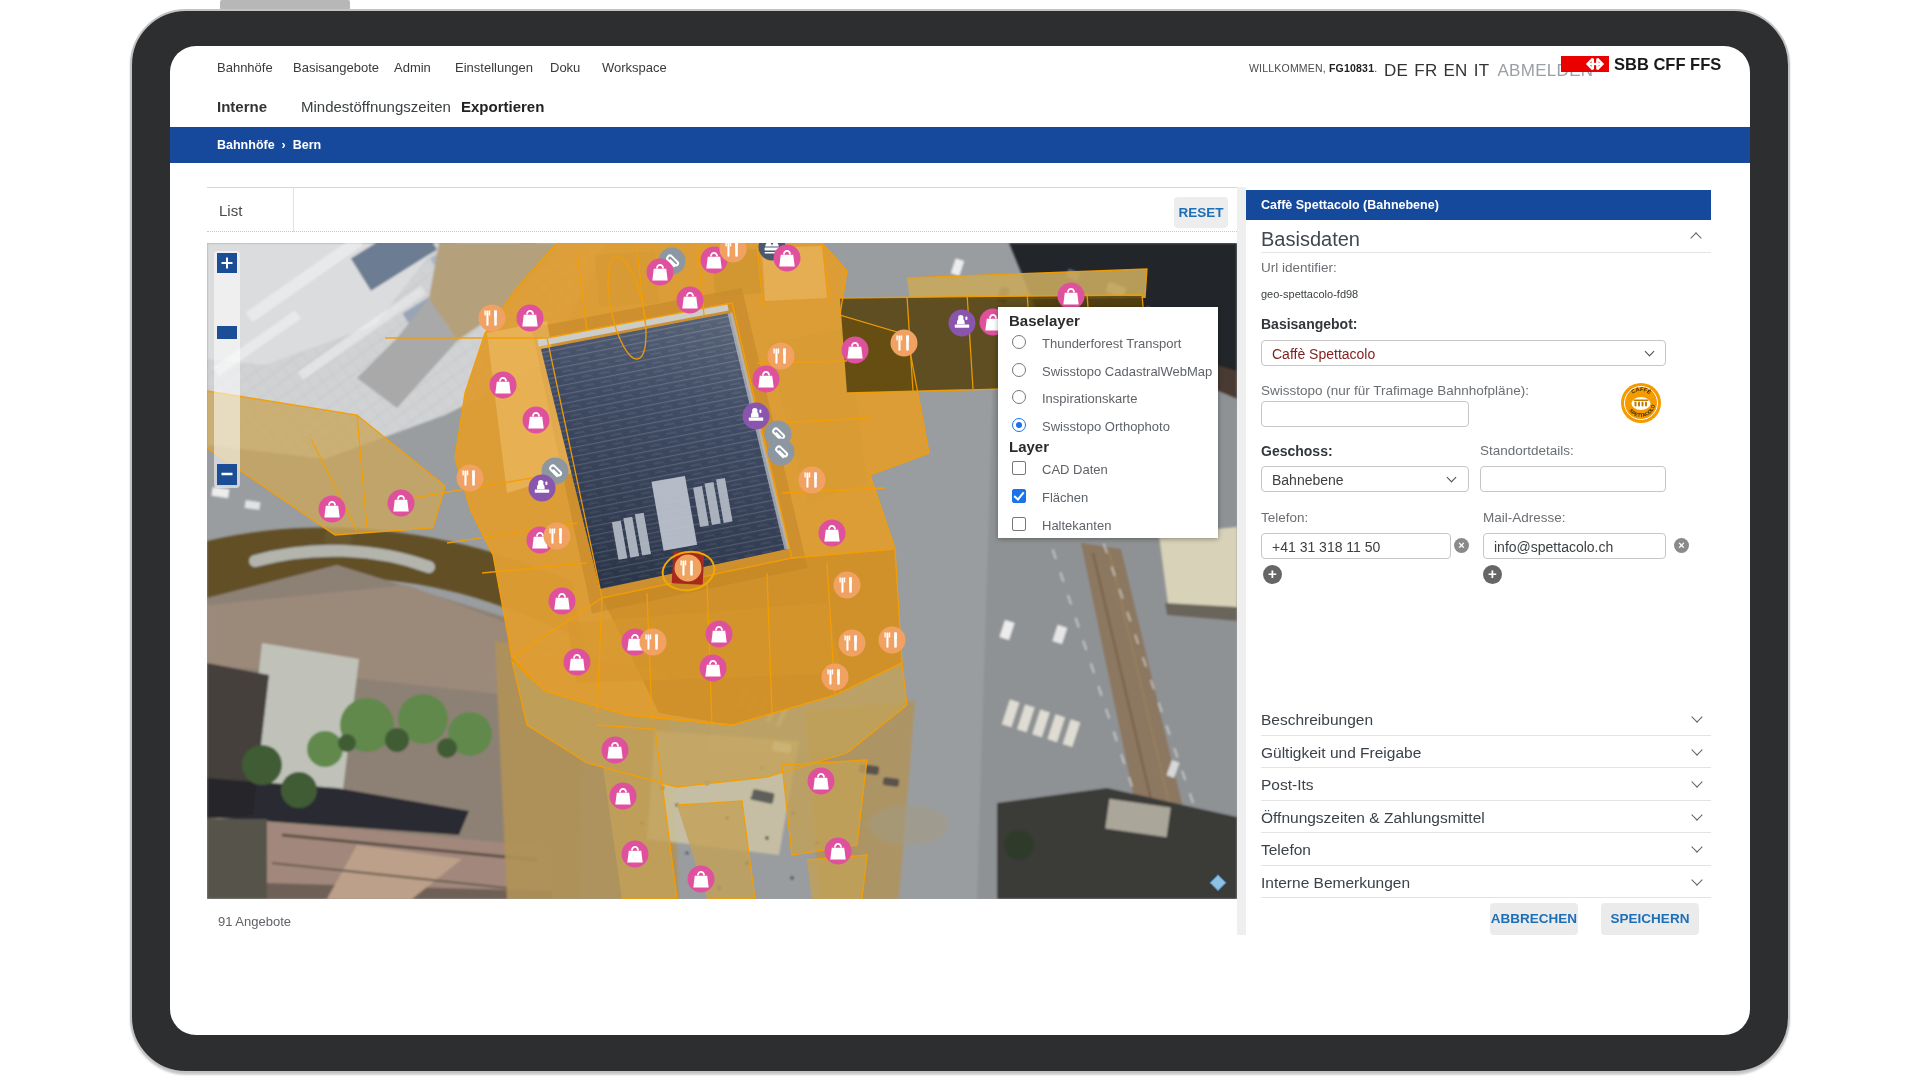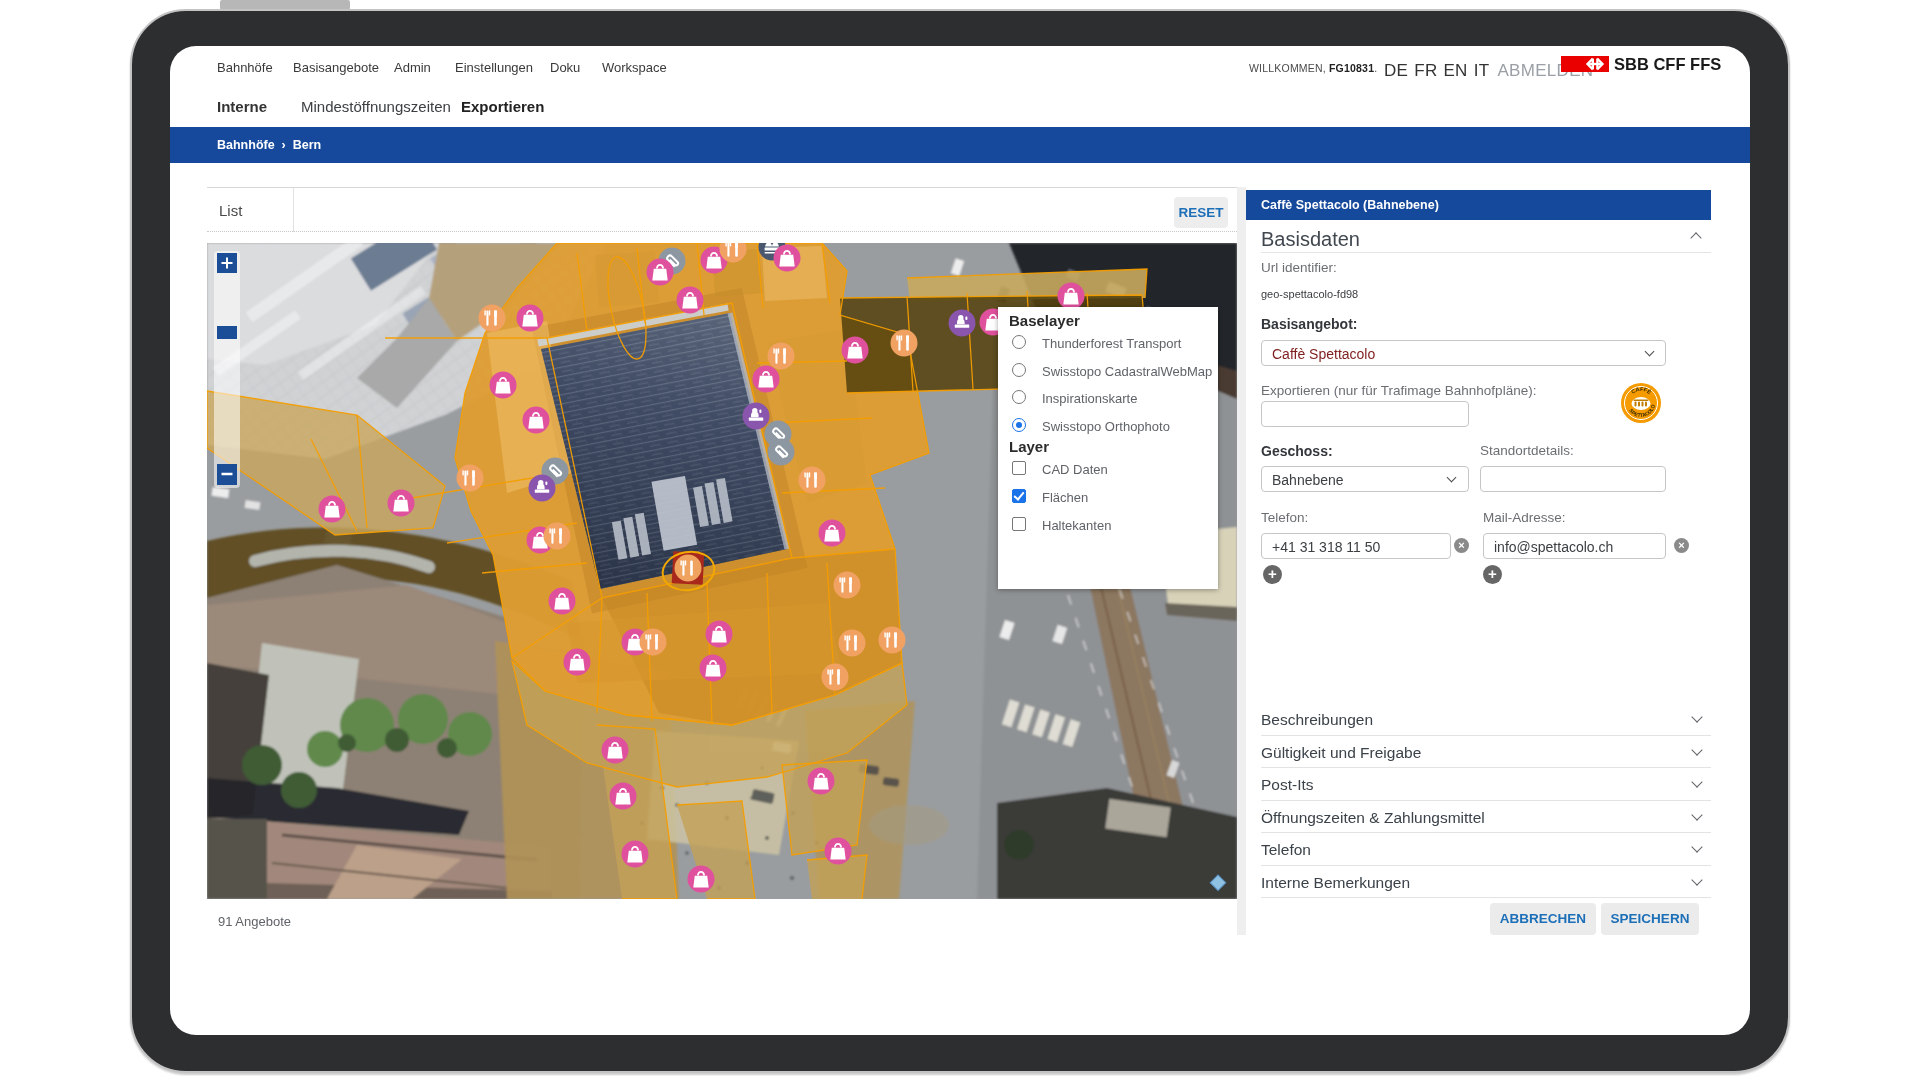--- a/index.html
+++ b/index.html
@@ -16,21 +16,21 @@
 .lang{position:absolute;top:15px;font-size:17px;color:#333;letter-spacing:.3px}
 
 #tabbar{position:absolute;left:37px;top:141px;width:1030px;height:45px;border-top:1px solid #d7d7d7;border-bottom:1px dotted #c9c9c9;background:#fff}
 #tabbar .list{position:absolute;left:12px;top:14px;font-size:15px;color:#4a4a4a}
 #tabbar .vdiv{position:absolute;left:86px;top:0;width:1px;height:44px;background:#e2e2e2}
 #reset{position:absolute;left:967px;top:9px;width:54px;height:31px;background:#ededed;border-radius:4px;color:#1d6fb8;font-size:13.5px;font-weight:bold;text-align:center;line-height:31px}
 #mapwrap{position:absolute;left:37px;top:197px;width:1030px;height:656px;overflow:hidden;background:#9b9ea0}
 #count{position:absolute;left:48px;top:868px;font-size:13px;color:#5f6368}
 #scrollstrip{position:absolute;left:1067px;top:141px;width:9px;height:748px;background:#efefef}
 
-#blpanel{position:absolute;left:828px;top:261px;width:220px;height:282px;background:#fff;box-shadow:0 1px 5px rgba(0,0,0,.35);z-index:5}
+#blpanel{position:absolute;left:828px;top:261px;width:220px;height:231px;background:#fff;box-shadow:0 1px 5px rgba(0,0,0,.35);z-index:5}
 #blpanel .hd{position:absolute;left:11px;font-size:15px;font-weight:bold;color:#2b2b2b;white-space:nowrap}
 #blpanel .lbl{position:absolute;left:44px;font-size:13px;color:#5f6368;white-space:nowrap}
 .radio{position:absolute;left:14px;width:14px;height:14px;border:1.5px solid #777;border-radius:50%}
 .radio.sel{border-color:#1a73e8}
 .radio.sel:after{content:"";position:absolute;left:2.5px;top:2.5px;width:6px;height:6px;border-radius:50%;background:#1a73e8}
 .chk{position:absolute;left:14px;width:14px;height:14px;border:1.5px solid #777;border-radius:2px}
 .chk.on{border-color:#1a73e8;background:#1a73e8}
 .chk.on:after{content:"";position:absolute;left:2.5px;top:0px;width:4px;height:8px;border:solid #fff;border-width:0 2px 2px 0;transform:rotate(40deg)}
 
 #rp{position:absolute;left:1076px;top:144px;width:465px}
@@ -449,21 +449,21 @@
     <div class="sechead" style="top:38px">Basisdaten</div>
     <div class="caret up" style="left:446px;top:44px"></div>
     <div class="abs" style="left:15px;top:62px;width:450px;height:1px;background:#e4e4e4"></div>
     <div class="flbl" style="left:15px;top:70px">Url identifier:</div>
     <div class="fval" style="left:15px;top:98px">geo-spettacolo-fd98</div>
     <div class="blbl" style="left:15px;top:126px">Basisangebot:</div>
     <div class="inp" style="left:15px;top:150px;width:405px">
         <span class="txt ph">Caffè Spettacolo</span>
         <span class="sel-arrow" style="left:384px;top:7px"></span>
       </div>
-    <div class="flbl" style="left:15px;top:193px">Exportieren (nur für Trafimage Bahnhofpläne):</div>
+    <div class="flbl" style="left:15px;top:193px">Swisstopo (nur für Trafimage Bahnhofpläne):</div>
     <div class="inp" style="left:15px;top:211px;width:208px"></div>
     <svg class="abs" style="left:374px;top:192px" width="42" height="42" viewBox="0 0 42 42">
       <circle cx="21" cy="21" r="20" fill="#f59b00"></circle>
       <circle cx="21" cy="21" r="16.5" fill="none" stroke="#fff" stroke-width="1"></circle>
       <g fill="#fff">
           <ellipse cx="21" cy="21.5" rx="9.5" ry="6.5"></ellipse>
         </g>
       <g fill="#c07c00">
           <rect x="14.5" y="19.5" width="2" height="5" rx="1"></rect>
           <rect x="18" y="19.5" width="2" height="5" rx="1"></rect>
@@ -512,16 +512,16 @@
         <div class="caret down" style="left:432px;top:10px"></div>
       </div>
     <div class="acc" style="top:643px">
         <span>Telefon</span>
         <div class="caret down" style="left:432px;top:10px"></div>
       </div>
     <div class="acc" style="top:675.5px">
         <span>Interne Bemerkungen</span>
         <div class="caret down" style="left:432px;top:10px"></div>
       </div>
-    <div class="btn" style="left:244px;top:713px;width:106px;line-height:32px">ABBRECHEN</div>
+    <div class="btn" style="left:244px;top:713px;width:88px;line-height:32px">ABBRECHEN</div>
     <div class="btn" style="left:355px;top:713px;width:98px;line-height:32px">SPEICHERN</div>
   </div>
 </div>
 
 </body></html>

